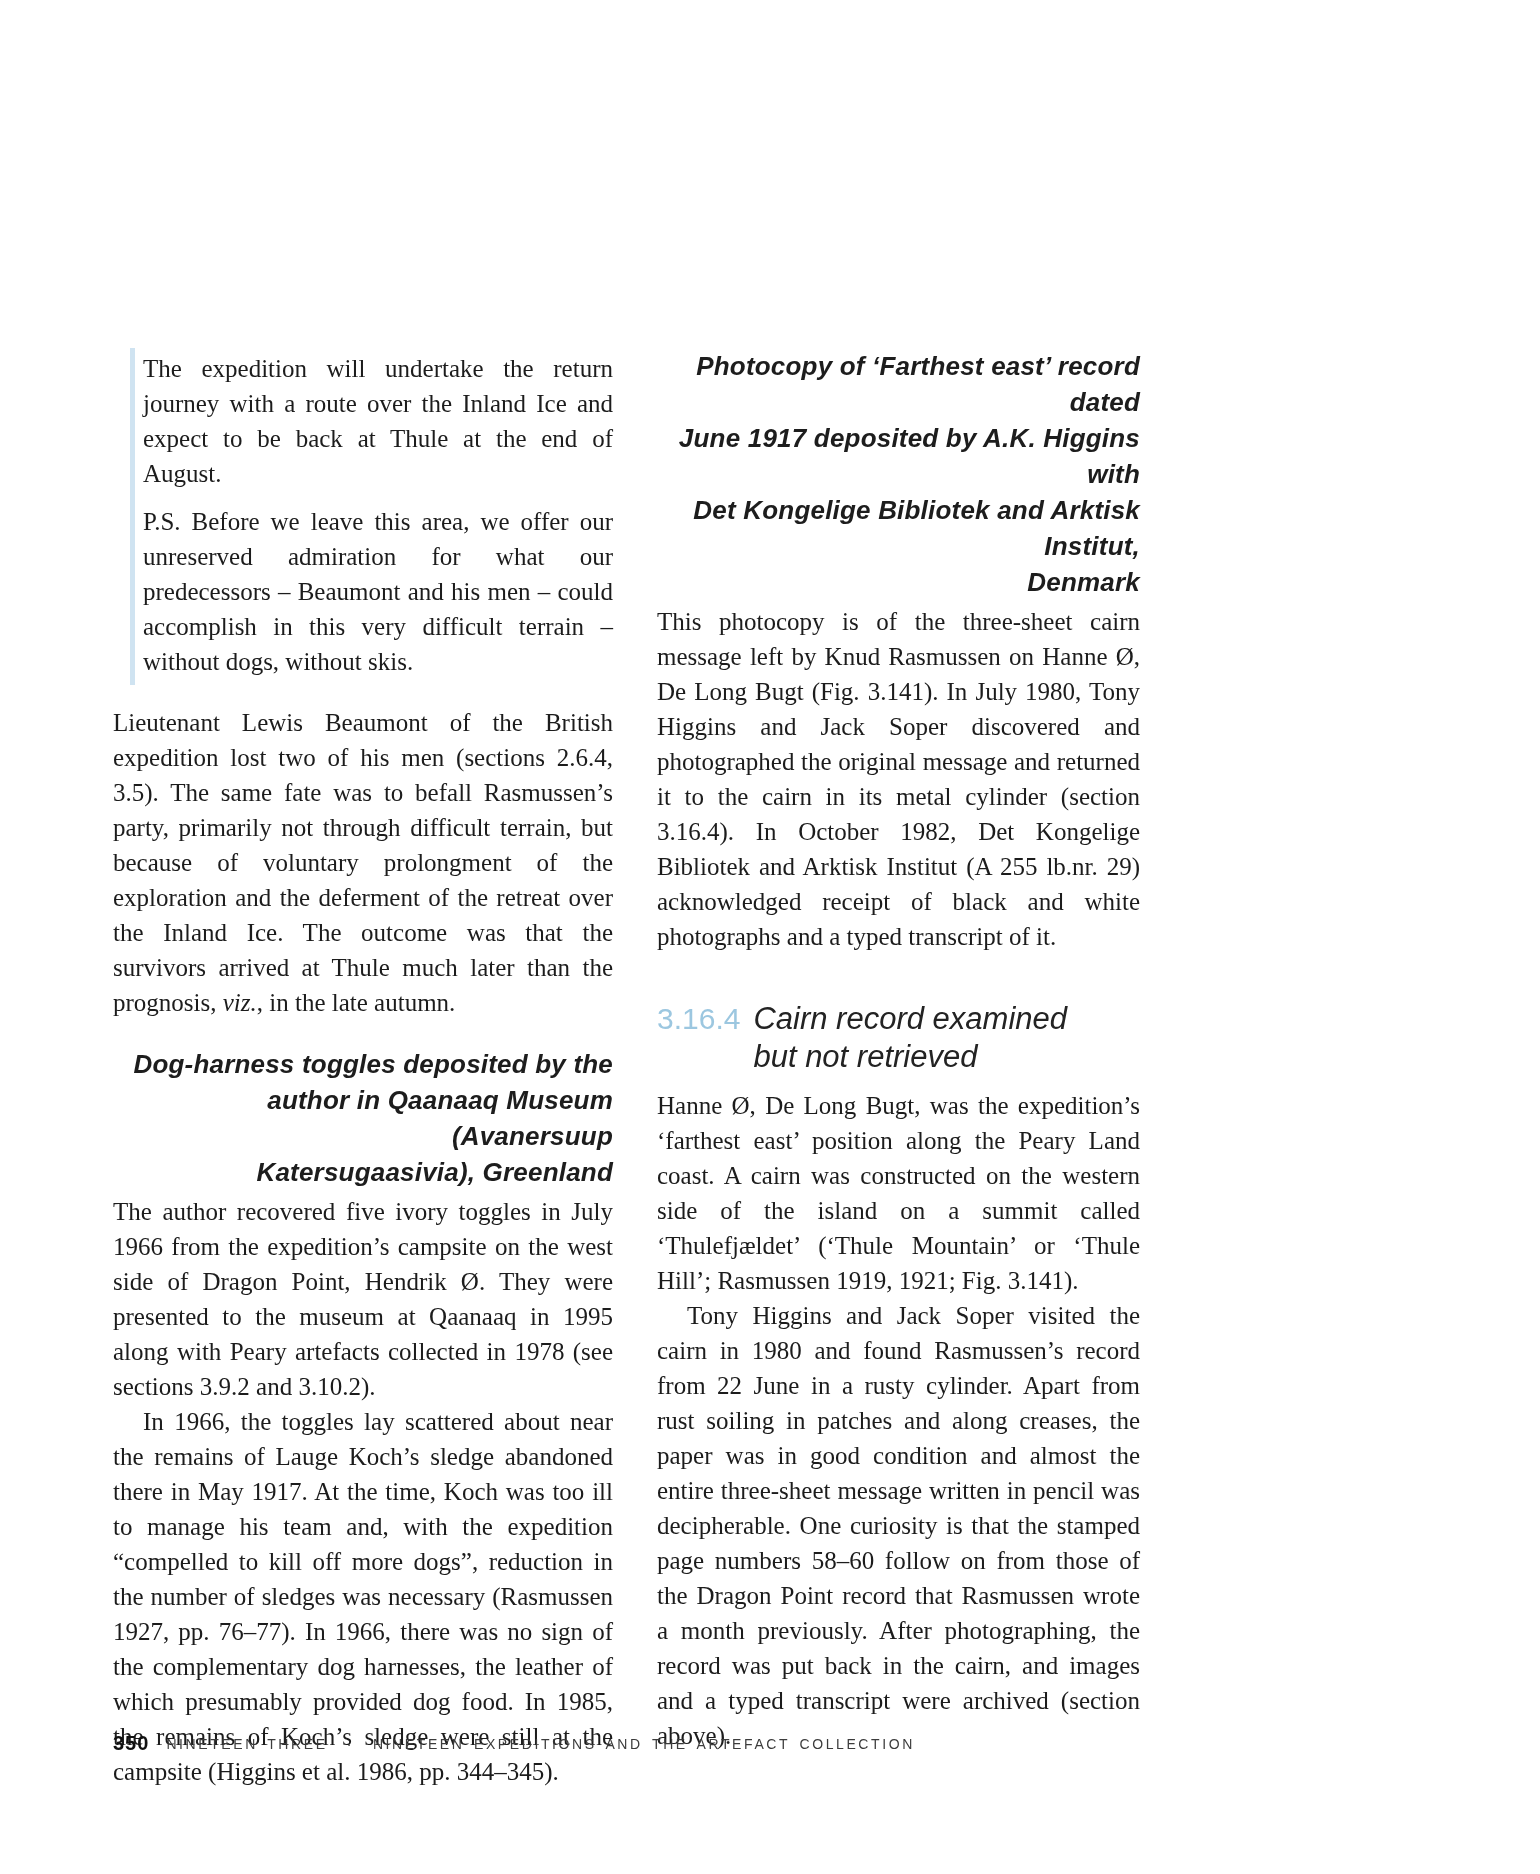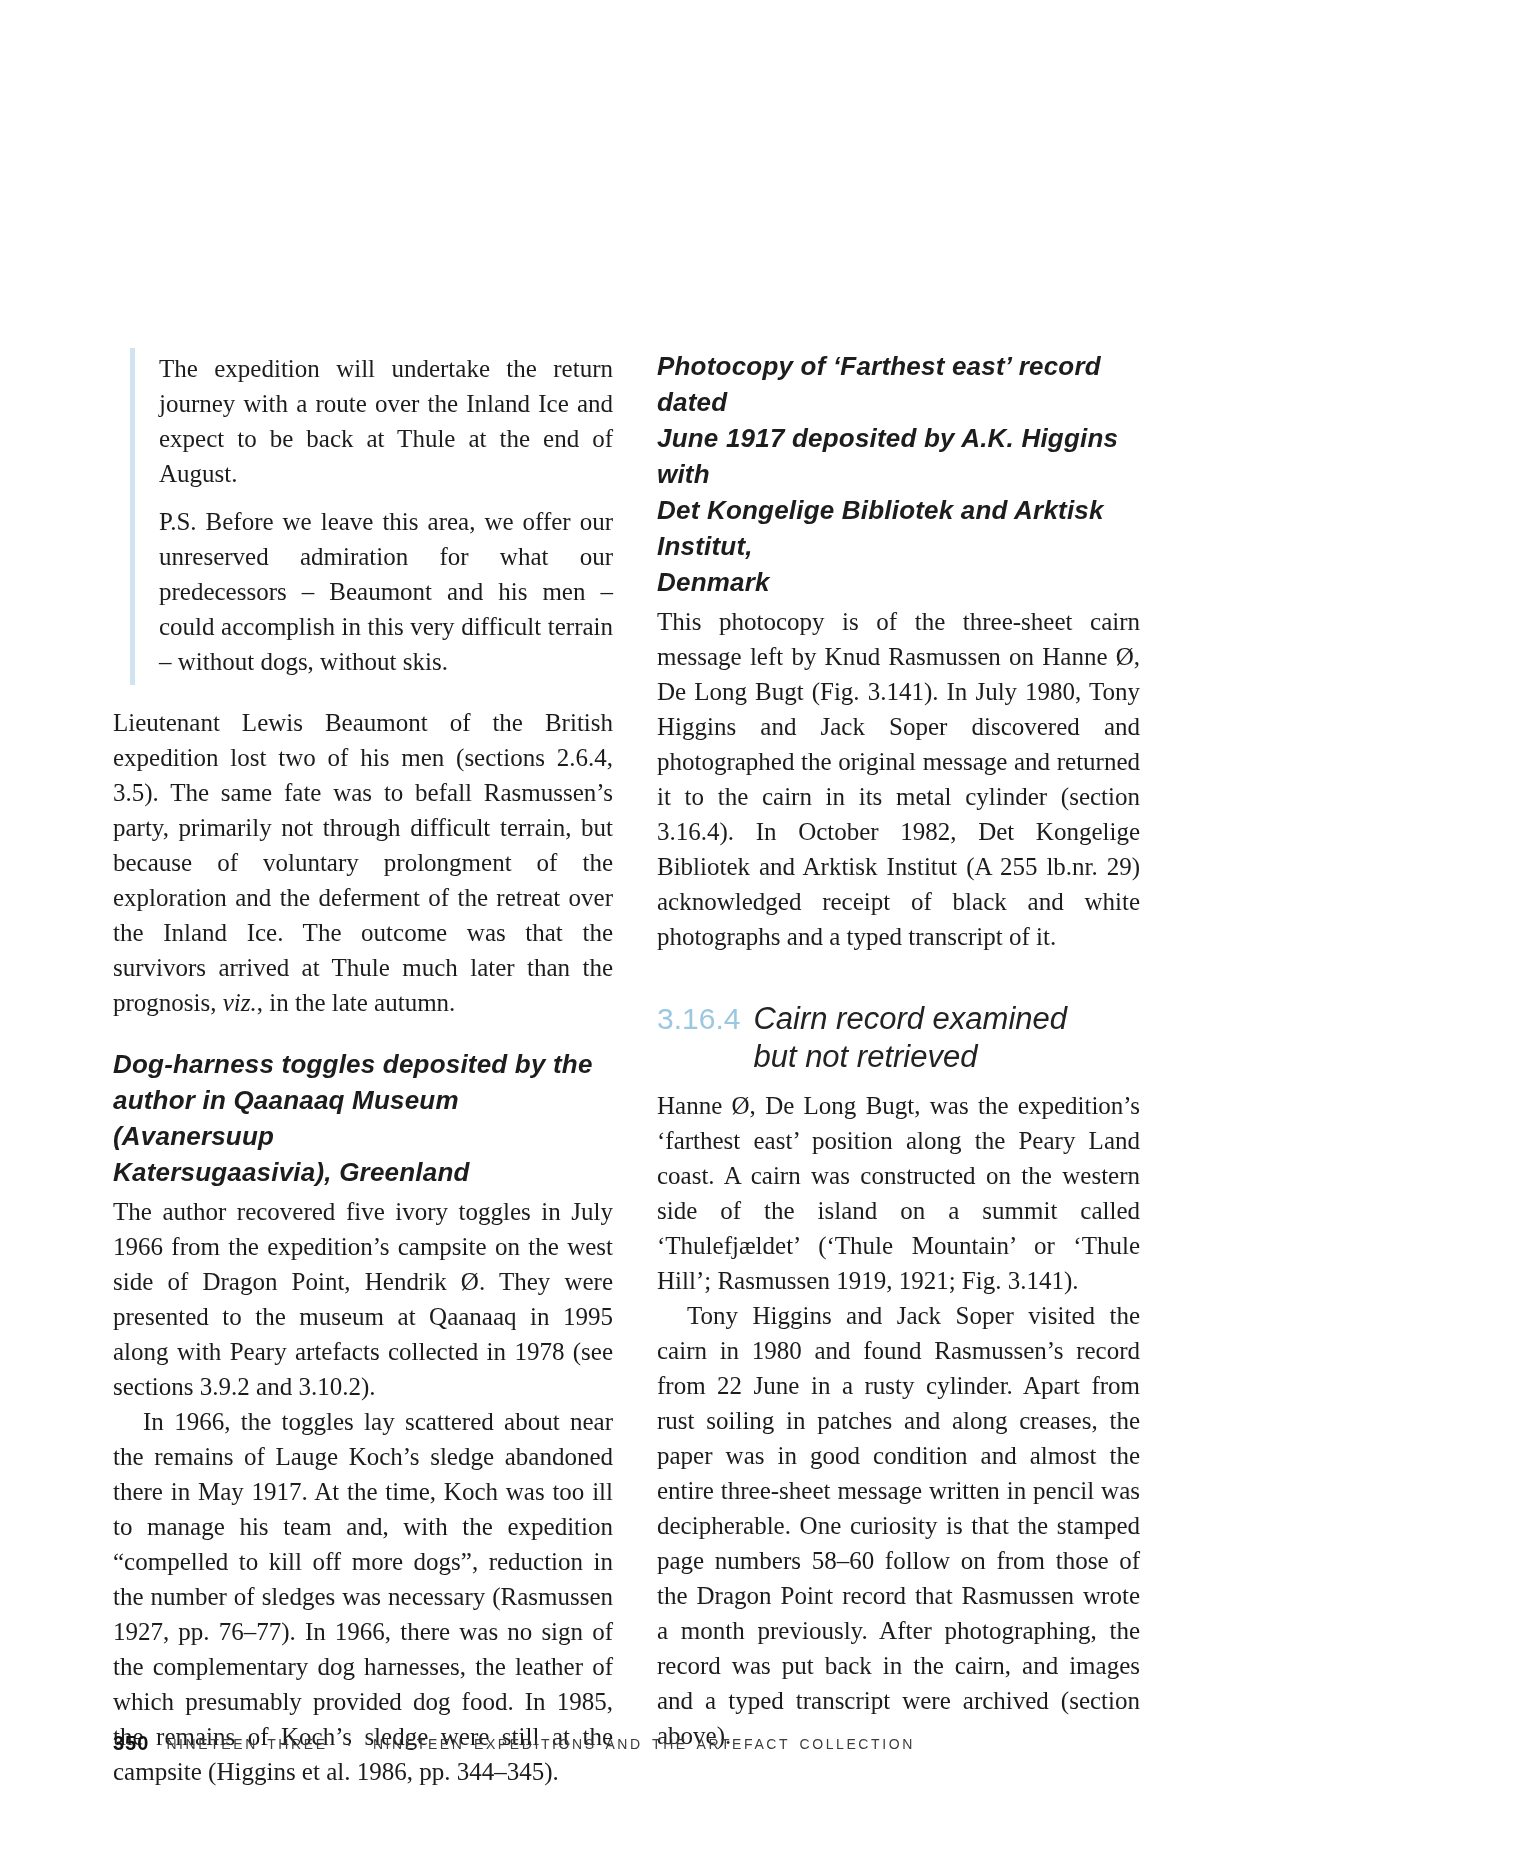--- a/index.html
+++ b/index.html
@@ -31,40 +31,41 @@
     margin: 0 0 0 0;
     color: #1c1c1c;
   }
   .body-para.spaced-after { margin-bottom: 26px; }
   .body-para.indent-first { text-indent: 30px; }
 
   
   .pull-quote {
     margin: 0 0 20px 17px;
     border-left: 5px solid #cfe3f1;
-    padding: 3px 0 6px 24px;
+    padding: 3px 0 6px 8px;
   }
   .pull-quote p {
     font-size: 25px;
     line-height: 35px;
     text-align: justify;
     margin: 0 0 13px 0;
   }
   .pull-quote p:last-child { margin-bottom: 0; }
 
   
   .subhead {
     font-family: "Liberation Sans", sans-serif;
     font-style: italic;
     font-weight: 700;
     font-size: 26px;
     line-height: 36px;
     letter-spacing: 0.2px;
     margin: 0 0 4px 0;
     color: #1d1d1d;
+    text-align: right;
   }
 
   
   .section-head {
     display: flex;
     align-items: flex-start;
     gap: 13px;
     margin: 46px 0 12px 0;
     font-family: "Liberation Sans", sans-serif;
   }

